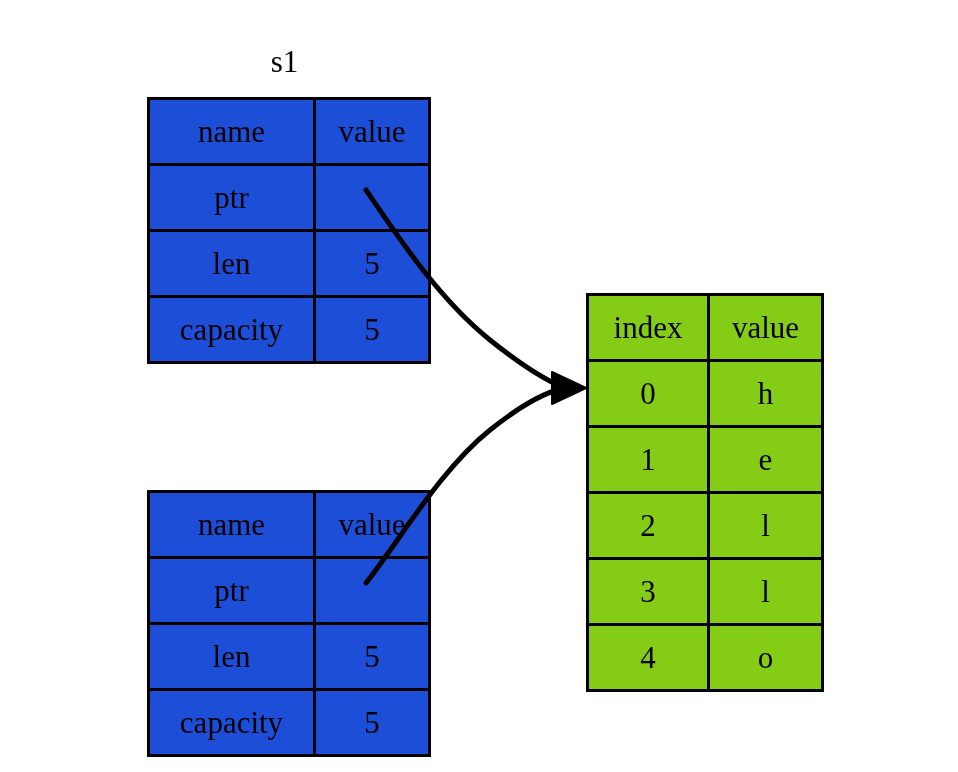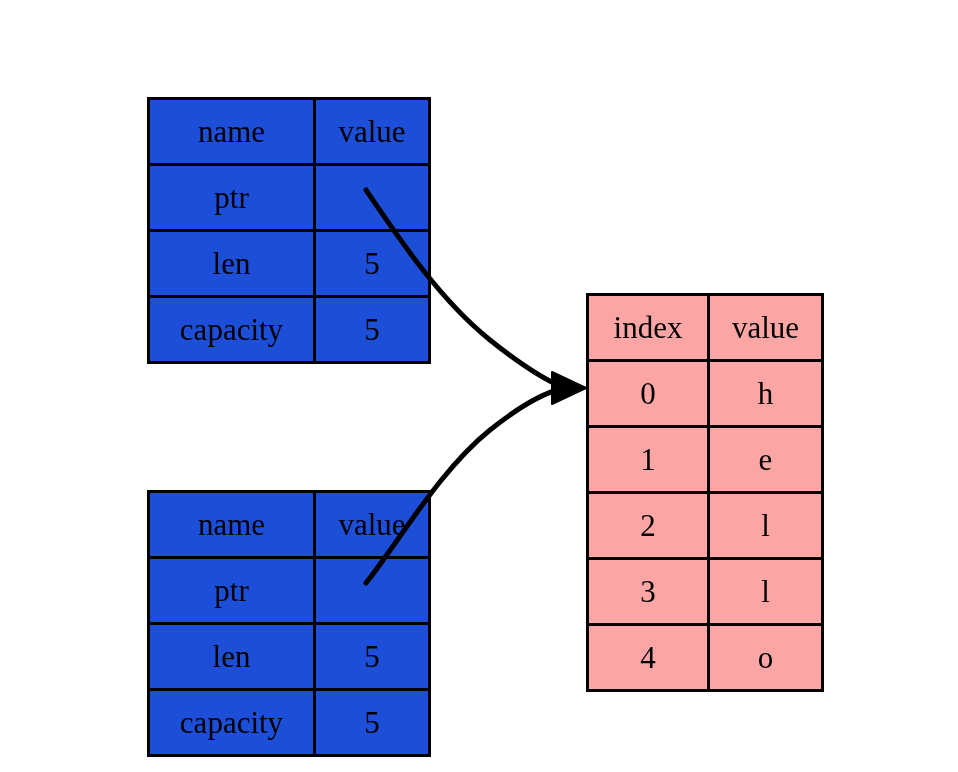--- a/index.html
+++ b/index.html
@@ -50,21 +50,21 @@
     text-align: center;
     font-size: 31px;
     line-height: 1;
   }
 
   
   .data-table {
     position: absolute;
     border-collapse: collapse;
     table-layout: fixed;
-    background: #fca5a5;
+    background: #84cc16;
   }
   .data-table td {
     border: 3px solid #000000;
     height: 63px;
     text-align: center;
     vertical-align: middle;
     font-size: 31px;
     line-height: 1;
     padding: 0;
     background: transparent;
@@ -80,20 +80,21 @@
     width: 958px;
     height: 772px;
     pointer-events: none;
   }
 </style>
 </head>
 <body>
 
 <div class="canvas">
 
+  <div class="struct-label" style="left:147px; top:46px;">s1</div>
 
   <table class="struct-table" style="left:147px; top:97px;">
     <tbody>
       <tr>
         <td class="col-name">name</td>
         <td class="col-value">value</td>
       </tr>
       <tr>
         <td class="col-name">ptr</td>
         <td class="col-value"></td>

